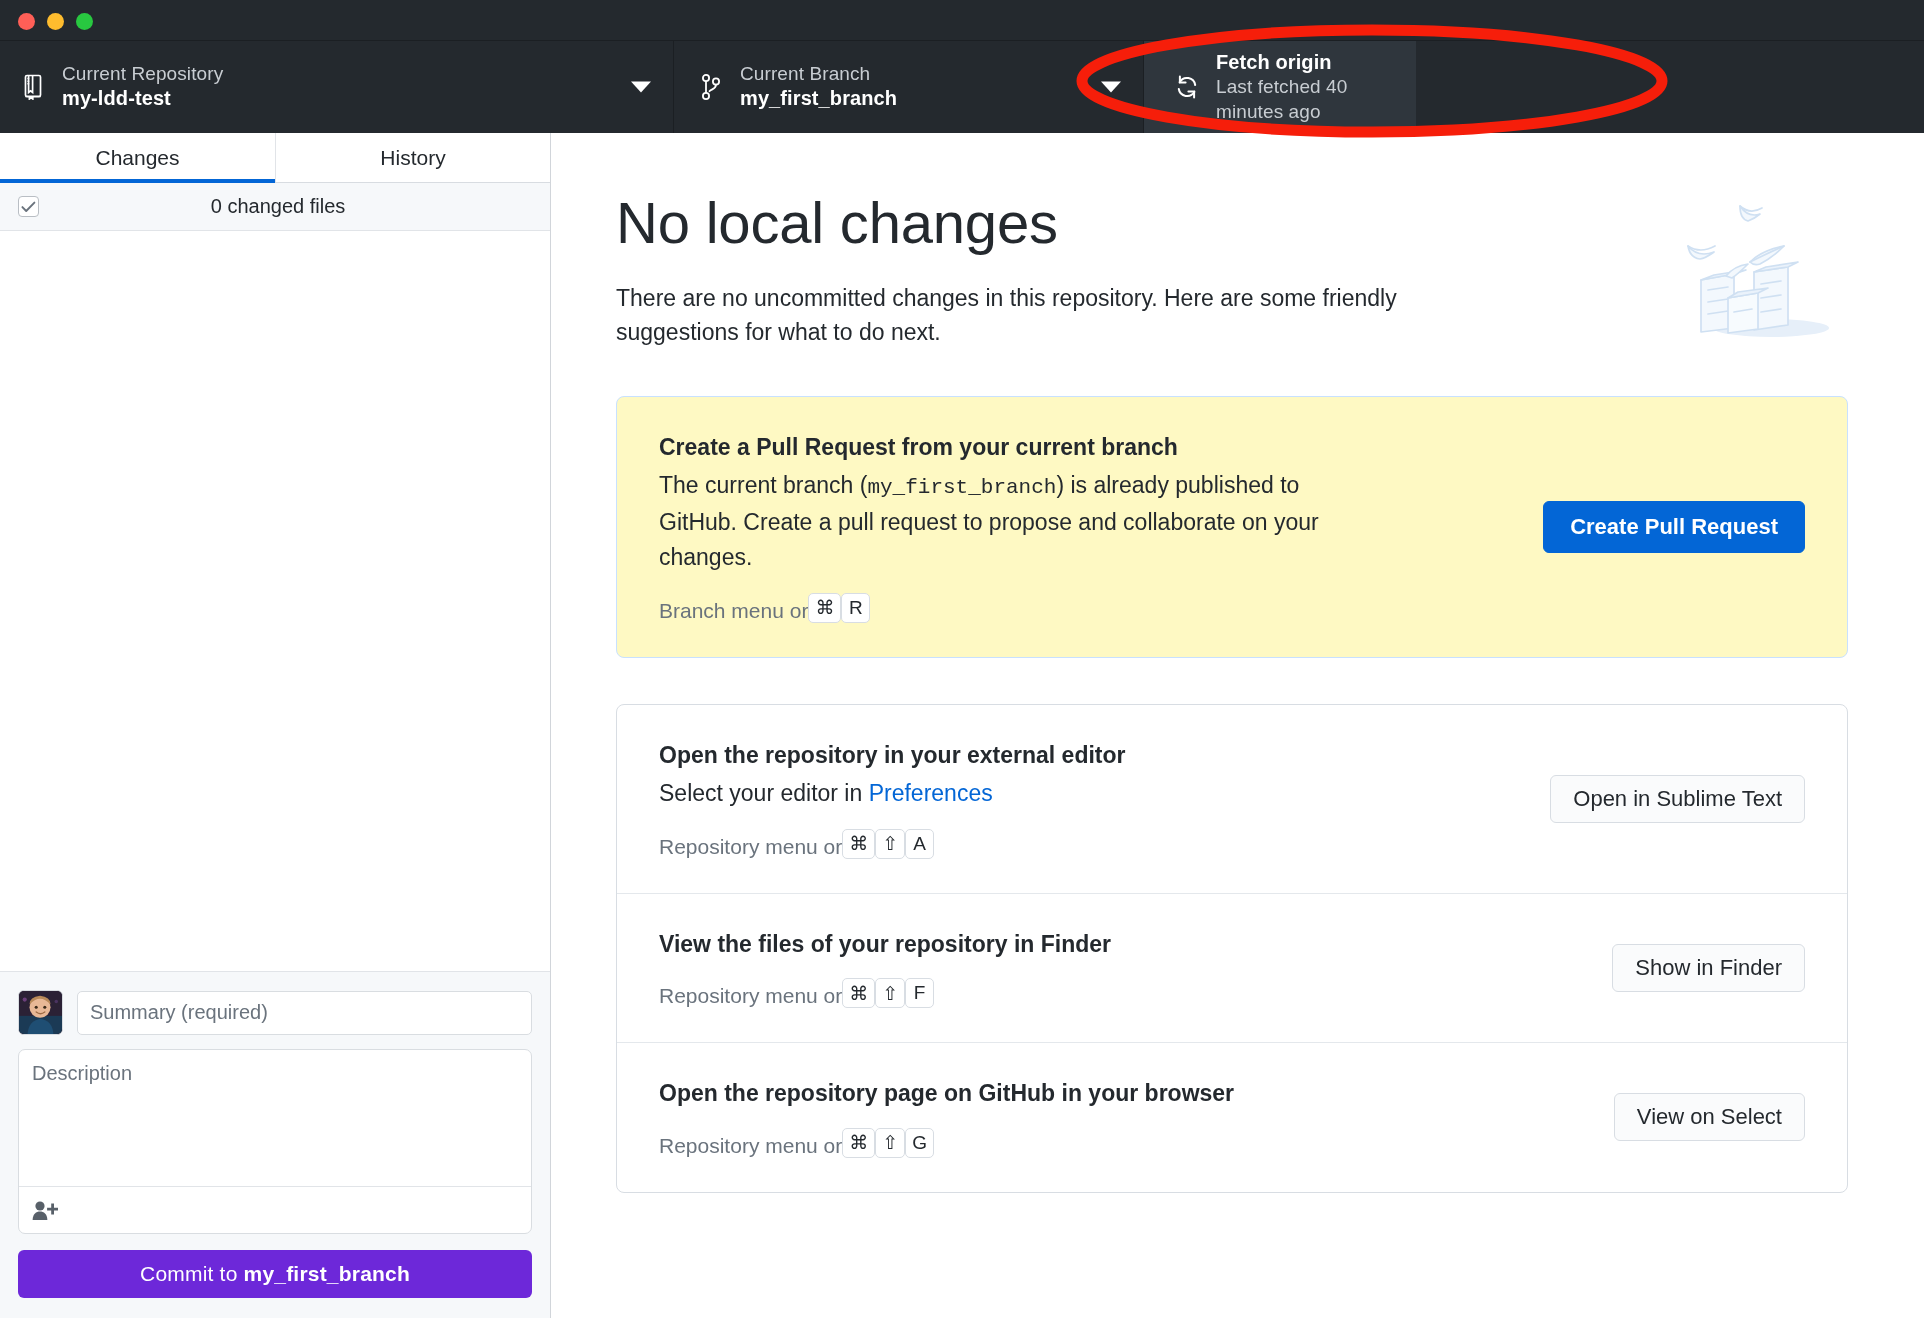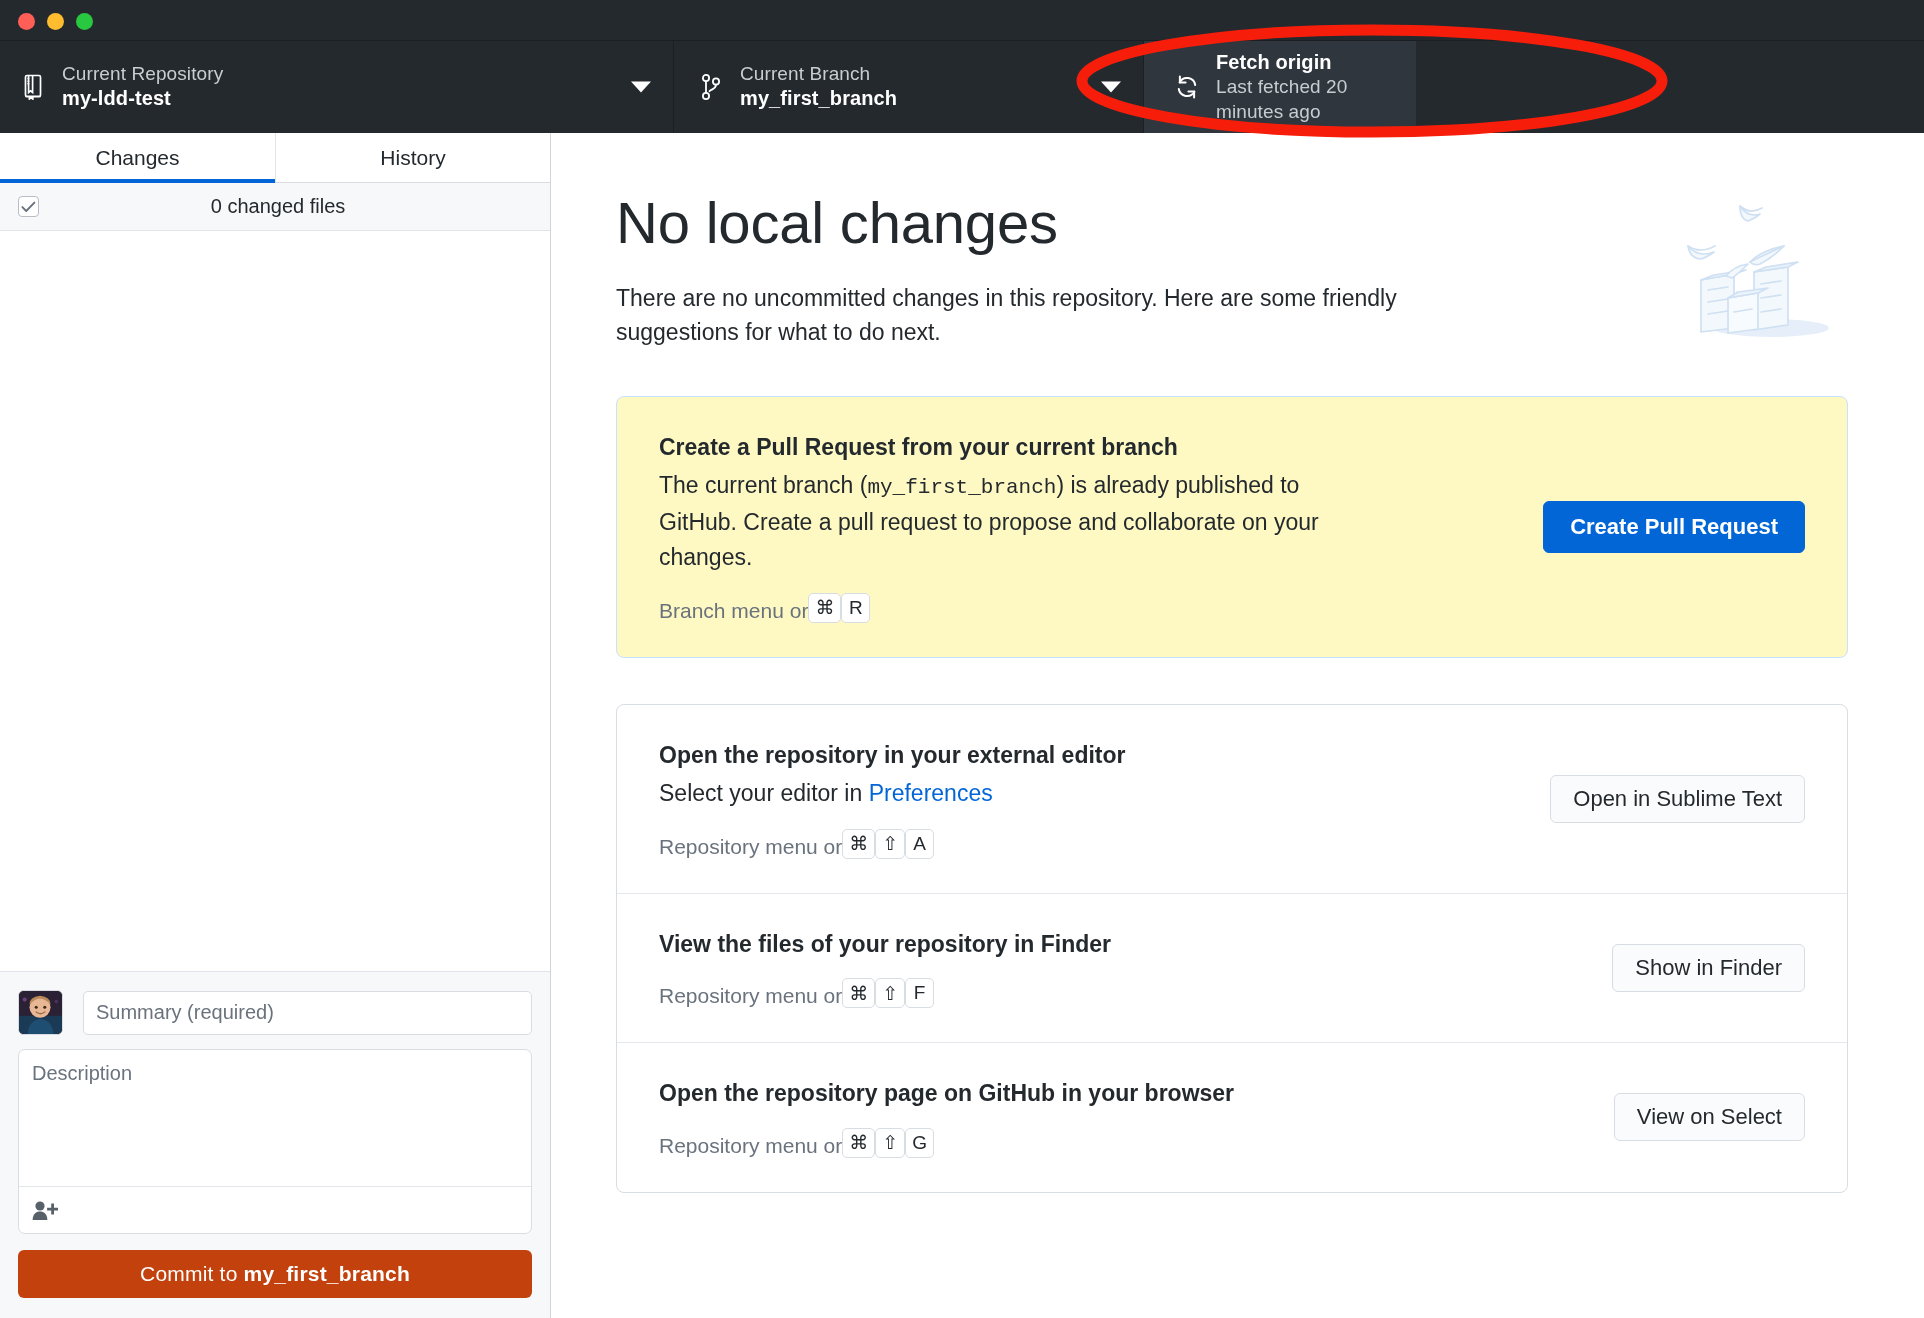--- a/index.html
+++ b/index.html
@@ -175,21 +175,21 @@
 
   .file-list { flex: 1 1 auto; background: #ffffff; }
 
   
   .composer {
     flex: 0 0 auto;
     background: #f6f8fa;
     border-top: 1px solid #e1e4e8;
     padding: 18px 18px 20px 18px;
   }
-  .summary-row { display: flex; align-items: center; gap: 20px; }
+  .summary-row { display: flex; align-items: center; gap: 14px; }
   .avatar {
     width: 45px; height: 45px;
     border-radius: 6px;
     flex: 0 0 45px;
     border: 1px solid #d9dde1;
     overflow: hidden;
     background: #2a2438;
     position: relative;
   }
   .avatar svg { display: block; width: 100%; height: 100%; }
@@ -242,21 +242,21 @@
     align-items: center;
     color: #586069;
     cursor: pointer;
   }
   .commit-btn {
     margin-top: 16px;
     width: 100%;
     height: 48px;
     border: 0;
     border-radius: 6px;
-    background: #c2410c;
+    background: #6d28d9;
     color: #ffffff;
     font-family: "Liberation Sans", sans-serif;
     font-size: 21px;
     cursor: pointer;
     letter-spacing: 0.2px;
   }
   .commit-btn b { font-weight: bold; }
 
   
   .main {
@@ -441,21 +441,21 @@
       <span class="tb-icon">
         <svg width="26" height="26" viewBox="0 0 26 26" fill="none" stroke="currentColor" stroke-width="2" stroke-linecap="round">
           <path d="M21.2 11 A8.4 8.4 0 0 0 5.6 8.2"></path>
           <path d="M4.8 15 A8.4 8.4 0 0 0 20.4 17.8"></path>
           <path d="M5.9 2.6 L5.9 8.6 L11.6 8.6"></path>
           <path d="M20.1 23.4 L20.1 17.4 L14.4 17.4"></path>
         </svg>
       </span>
       <span class="tb-text">
         <span class="tb-value">Fetch origin</span>
-        <span class="tb-label">Last fetched 20 minutes ago</span>
+        <span class="tb-label">Last fetched 40 minutes ago</span>
       </span>
     </div>
 
   </div>
 
   <div class="sidebar">
 
     <div class="tabbar">
       <div class="tab active">
         <span>Changes</span>

